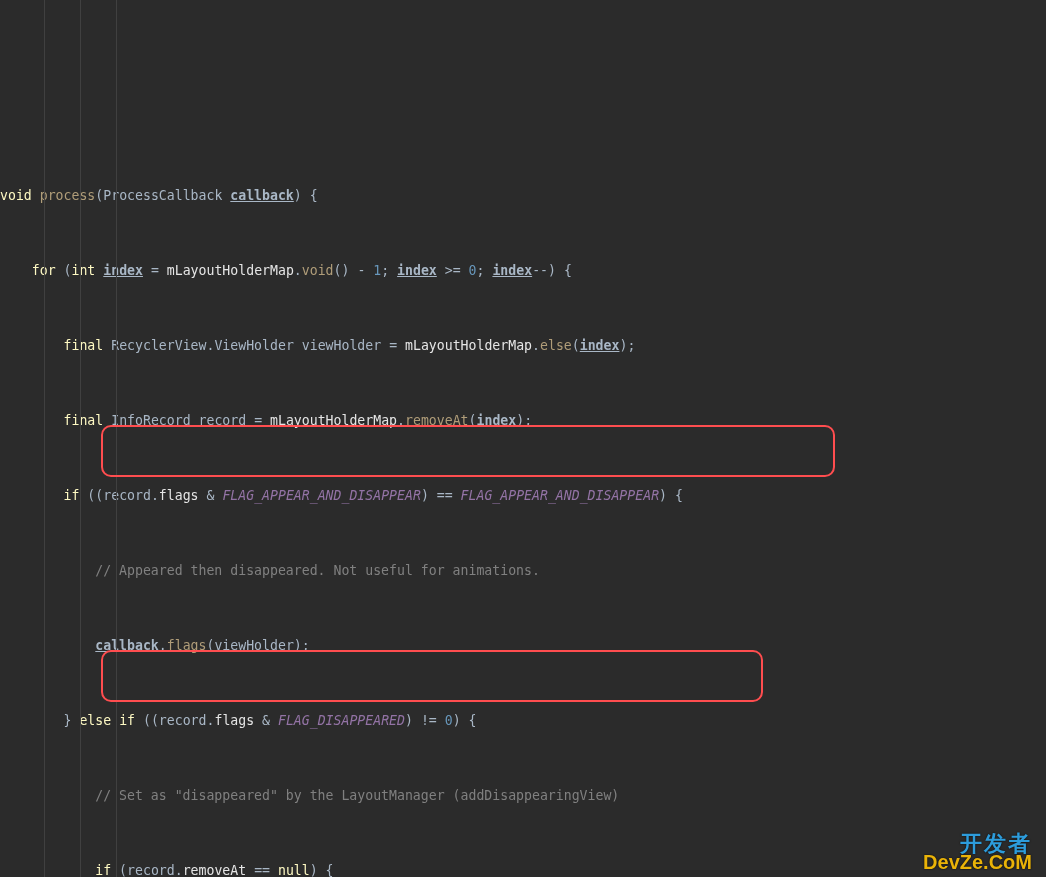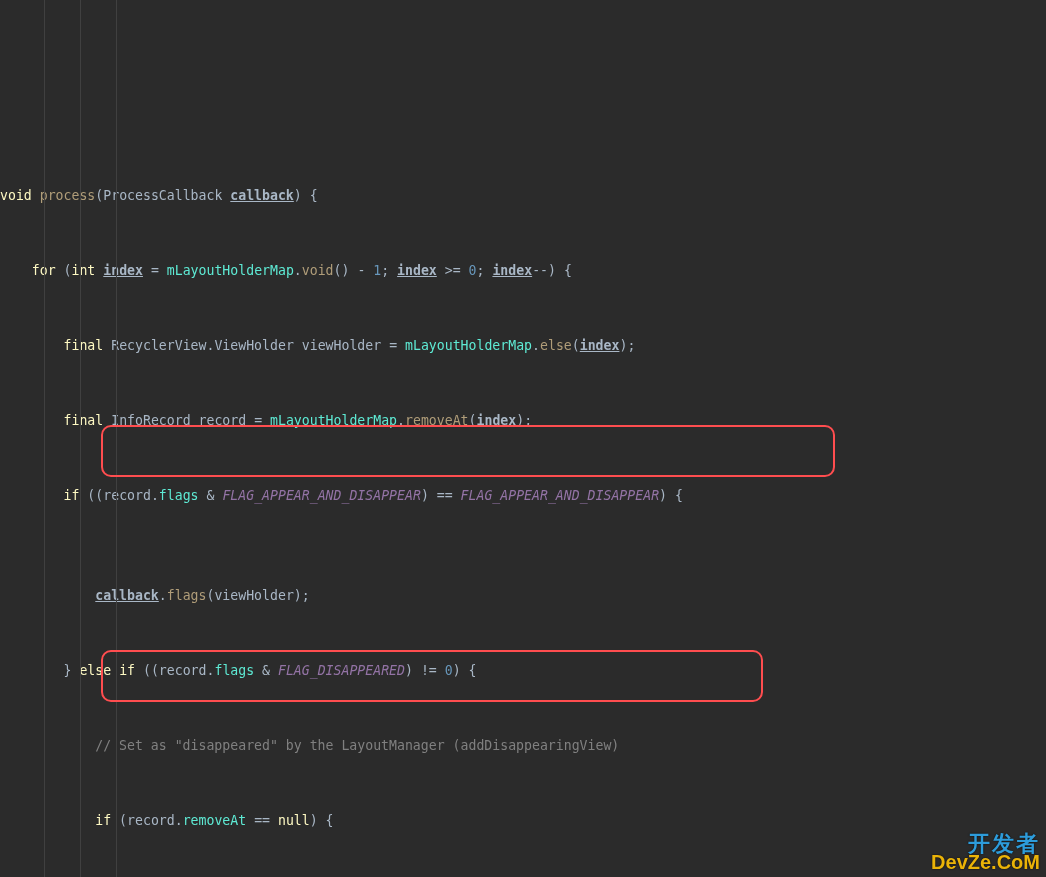--- a/index.html
+++ b/index.html
@@ -21,21 +21,21 @@
     position: relative;
   }
   .line {
     padding-left: 0;
     height: 25px;
   }
   
   .kw { color: #fef9c3; }            
   .id { color: #a9b7c6; }            
   .mtd { color: #b09d79; }           
-  .fld { color: #5eead4; }           
+  .fld { color: #e5e5e5; }           
   .cnst { color: #9373a5; font-style: italic; } 
   .num { color: #6897bb; }           
   .cmt { color: #808080; }           
   .u { text-decoration: underline; font-weight: bold; }
 
   .guide {
     position: absolute;
     top: 0;
     bottom: 0;
     width: 1px;
@@ -48,21 +48,21 @@
     border: 2px solid #ff4d4f;
     border-radius: 10px;
     background: transparent;
     pointer-events: none;
     box-sizing: border-box;
   }
 
   
   .watermark {
     position: absolute;
-    right: 6px;
+    right: 14px;
     bottom: 6px;
     text-align: right;
     line-height: 18px;
     pointer-events: none;
     z-index: 50;
   }
   .watermark .wm1 {
     font-family: "Arial", sans-serif;
     font-weight: 700;
     font-size: 22px;
@@ -92,20 +92,21 @@
 <div class="line"><span class="kw">void</span> <span class="mtd">process</span>(<span class="id">ProcessCallback</span> <span class="id u">callback</span>) {</div>
 
 <div class="line">    <span class="kw">for</span> (<span class="kw">int</span> <span class="id u">index</span> = <span class="fld">mLayoutHolderMap</span>.<span class="mtd">void</span>() - <span class="num">1</span>; <span class="id u">index</span> &gt;= <span class="num">0</span>; <span class="id u">index</span>--) {</div>
 
 <div class="line">        <span class="kw">final</span> <span class="id">RecyclerView</span>.<span class="id">ViewHolder</span> <span class="id">viewHolder</span> = <span class="fld">mLayoutHolderMap</span>.<span class="mtd">else</span>(<span class="id u">index</span>);</div>
 
 <div class="line">        <span class="kw">final</span> <span class="id">InfoRecord</span> <span class="id">record</span> = <span class="fld">mLayoutHolderMap</span>.<span class="mtd">removeAt</span>(<span class="id u">index</span>);</div>
 
 <div class="line">        <span class="kw">if</span> ((<span class="id">record</span>.<span class="fld">flags</span> &amp; <span class="cnst">FLAG_APPEAR_AND_DISAPPEAR</span>) == <span class="cnst">FLAG_APPEAR_AND_DISAPPEAR</span>) {</div>
 
+<div class="line">            <span class="cmt">// Appeared then disappeared. Not useful for animations.</span></div>
 
 <div class="line">            <span class="id u">callback</span>.<span class="mtd">flags</span>(<span class="id">viewHolder</span>);</div>
 
 <div class="line">        } <span class="kw">else</span> <span class="kw">if</span> ((<span class="id">record</span>.<span class="fld">flags</span> &amp; <span class="cnst">FLAG_DISAPPEARED</span>) != <span class="num">0</span>) {</div>
 
 <div class="line">            <span class="cmt">// Set as "disappeared" by the LayoutManager (addDisappearingView)</span></div>
 
 <div class="line">            <span class="kw">if</span> (<span class="id">record</span>.<span class="fld">removeAt</span> == <span class="kw">null</span>) {</div>
 
 

